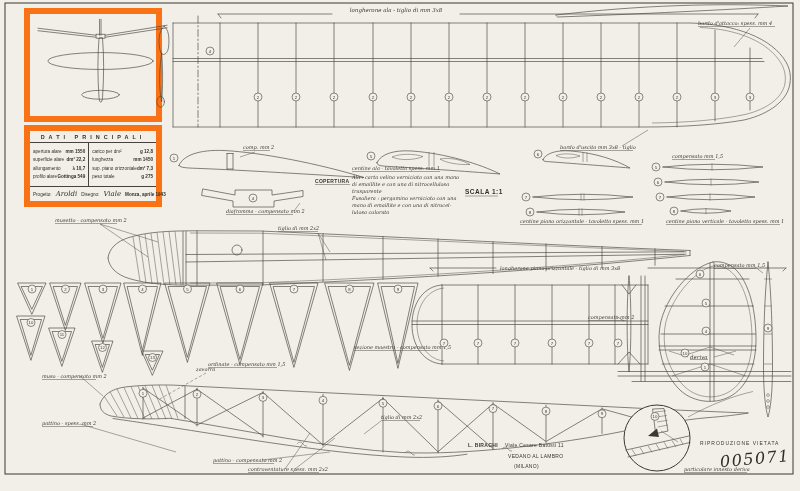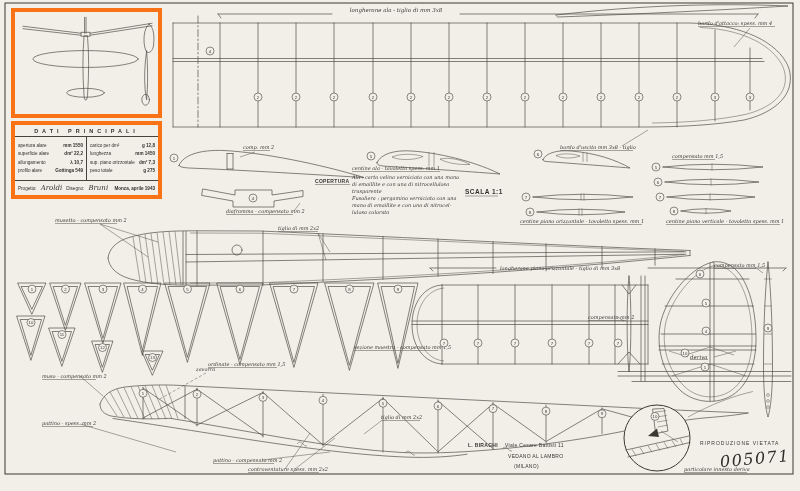--- a/index.html
+++ b/index.html
@@ -15,21 +15,21 @@
   .an2{font:italic 5.5px "DejaVu Serif",serif;fill:#3b3733;}
   .cap{font:5px "Liberation Sans",sans-serif;fill:#3b3733;letter-spacing:.3px;}
   .capb{font:bold 6.5px "Liberation Sans",sans-serif;fill:#33302c;letter-spacing:.5px;}
   .num{font:4.3px "Liberation Sans",sans-serif;fill:#3b3733;text-anchor:middle;}
   .pno{font:italic 16px "DejaVu Serif",serif;fill:#2f2c29;letter-spacing:1.5px;}
   .mid{text-anchor:middle;}
   
   #tb{position:absolute;left:8px;top:5px;width:157px;height:206px;background:#f1efe8;z-index:2;}
   .tb-title{text-align:center;font-weight:bold;font-size:12px;letter-spacing:1.5px;
             word-spacing:8px;line-height:13px;margin-top:3px;color:#2d2a26;}
-  .tb-box{border:4px solid #f97316;margin:3px 3px 0 3px;background:#f1efe8;}
+  .tb-box{border:6px solid #f97316;margin:3px 3px 0 16px;background:#f1efe8;}
   .tb-view{height:102px;}
   .dati-h{text-align:center;font-size:5.5px;font-weight:bold;letter-spacing:4px;
           padding:2.5px 0;border-bottom:1px solid #46423c;}
   .dati-body{display:flex;}
   .dati-col{flex:1;padding:2px 3px 3px 3px;}
   .dati-col + .dati-col{border-left:1px solid #46423c;}
   .trow{display:flex;justify-content:space-between;margin:3.5px 0;font-size:4.6px;}
   .tl{white-space:nowrap;}
   .tv{white-space:nowrap;font-weight:bold;}
   .credits{border-top:1px solid #46423c;padding:3px 3px;font-size:4.6px;
@@ -95,21 +95,21 @@
             <div class="trow">
               <span class="tl">peso totale</span>
               <span class="tv">g 275</span>
             </div>
           </div>
       </div>
       <div class="credits">
         <span>Progetto:</span>
         <span class="sig">Aroldi</span>
         <span>Disegno:</span>
-        <span class="sig">Bruni</span>
+        <span class="sig">Viale</span>
         <span class="pd">Monza, aprile 1943</span>
       </div>
     </div>
   </div>
 
   <svg id="plan" width="800" height="491" viewBox="0 0 800 491">
 
     <g>
       <rect class="lnb" x="5" y="3" width="788" height="471"></rect>
     </g>

